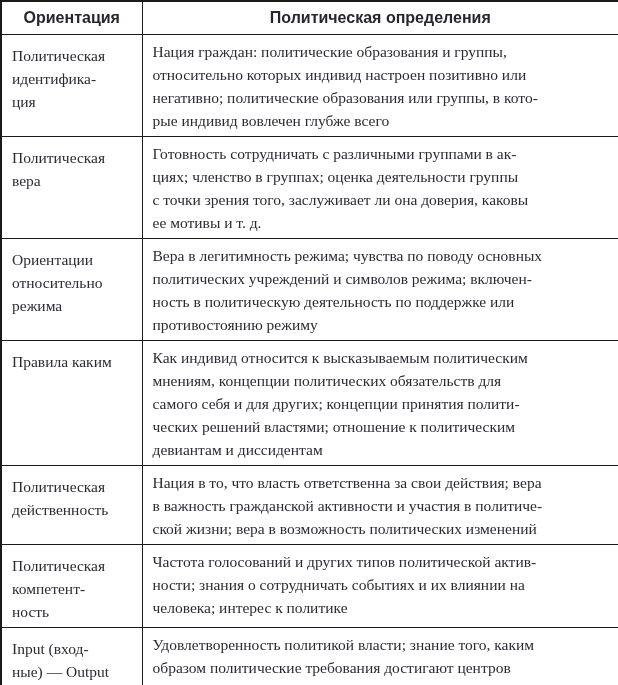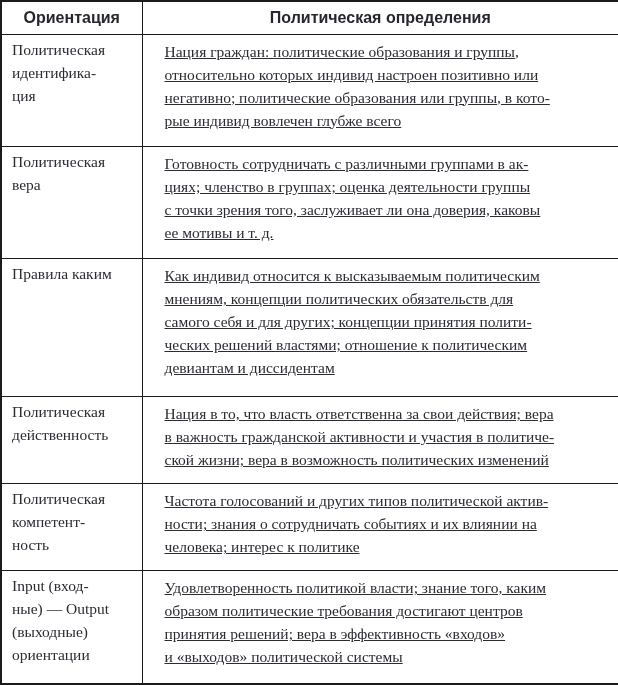--- a/index.html
+++ b/index.html
@@ -36,22 +36,22 @@
   table.ops td {
     border: 1px solid #1b1b1b;
     font-family: "Liberation Serif", "DejaVu Serif", serif;
     font-size: 15.5px;
     line-height: 23px;
     color: #2b2b33;
     vertical-align: top;
     white-space: pre-line;
     overflow: hidden;
   }
-  table.ops td.cell-orientation { padding: 3px 4px 4px 10px; }
-  table.ops td.cell-definition  { padding: 5px 5px 4px 22px; text-decoration: underline; }
+  table.ops td.cell-orientation { padding: 9px 4px 4px 10px; }
+  table.ops td.cell-definition  { padding: 5px 5px 4px 10px; }
 
   
   tr.r-head { height: 33px; }
   tr.r-0 { height: 98px; }
   tr.r-1 { height: 94px; }
   tr.r-2 { height: 97px; }
   tr.r-3 { height: 114px; }
   tr.r-4 { height: 77px; }
   tr.r-5 { height: 77px; }
   tr.r-6 { height: 95px; }
@@ -82,20 +82,29 @@
 рые индивид вовлечен глубже всего</td>
       </tr>
       <tr class="r-1">
         <td class="cell-orientation">Политическая
 вера</td>
         <td class="cell-definition">Готовность сотрудничать с различными группами в ак-
 циях; членство в группах; оценка деятельности группы
 с точки зрения того, заслуживает ли она доверия, каковы
 ее мотивы и т. д.</td>
       </tr>
+      <tr class="r-2">
+        <td class="cell-orientation">Ориентации
+относительно
+режима</td>
+        <td class="cell-definition">Вера в легитимность режима; чувства по поводу основных
+политических учреждений и символов режима; включен-
+ность в политическую деятельность по поддержке или
+противостоянию режиму</td>
+      </tr>
       <tr class="r-3">
         <td class="cell-orientation">Правила каким</td>
         <td class="cell-definition">Как индивид относится к высказываемым политическим
 мнениям, концепции политических обязательств для
 самого себя и для других; концепции принятия полити-
 ческих решений властями; отношение к политическим
 девиантам и диссидентам</td>
       </tr>
       <tr class="r-4">
         <td class="cell-orientation">Политическая

